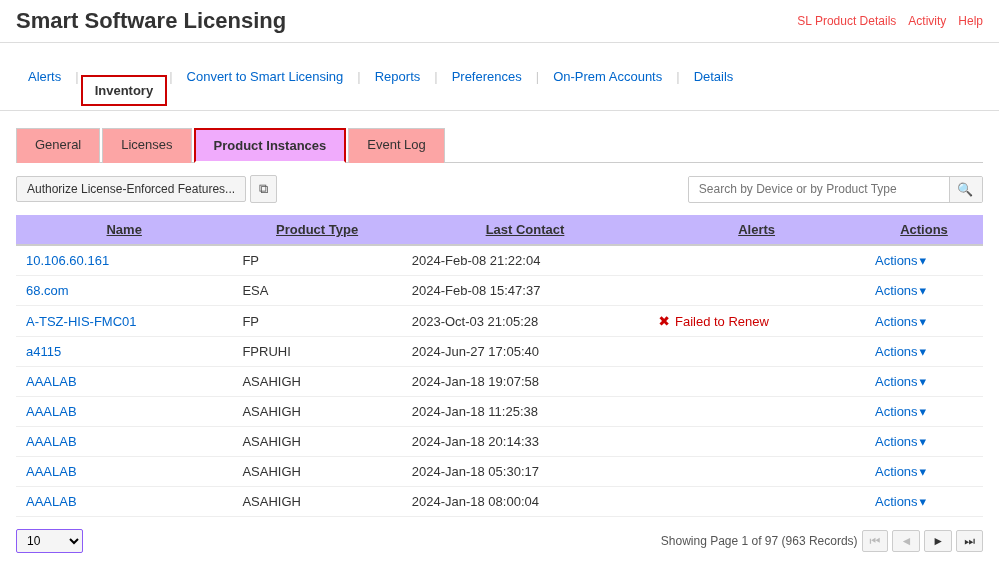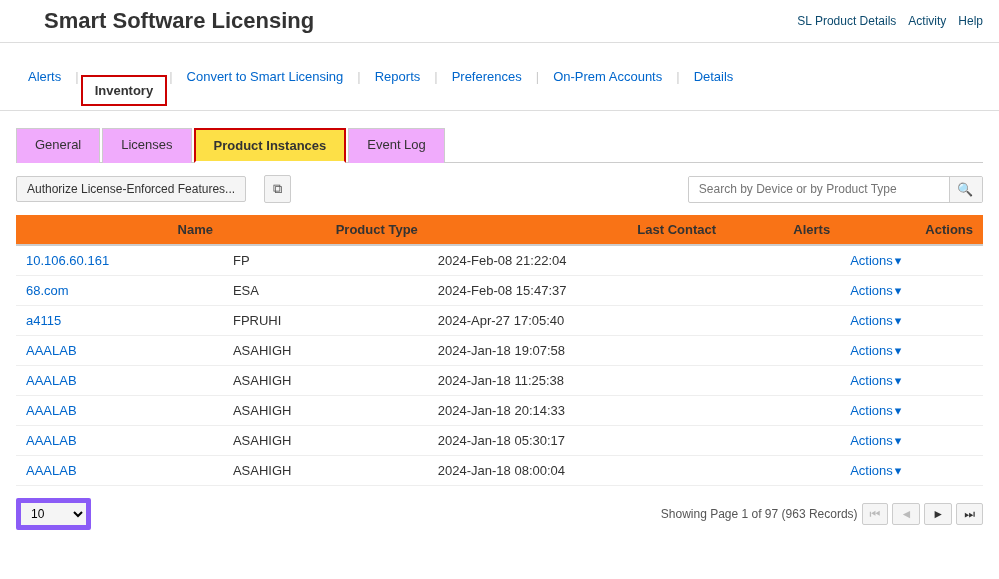--- a/index.html
+++ b/index.html
@@ -10,29 +10,28 @@
       display: flex;
       justify-content: space-between;
       align-items: center;
       padding: 8px 16px;
       border-bottom: 1px solid #ddd;
     }
     .app-title {
       font-size: 22px;
       font-weight: bold;
       color: #333;
-      margin-left: 28px;
     }
     .header-links {
       display: flex;
       gap: 12px;
       font-size: 12px;
     }
     .header-links a {
-      color: #0c4a6e;
+      color: #ef4444;
       text-decoration: none;
     }
 
     
     .nav-bar {
       display: flex;
       align-items: center;
       padding: 4px 16px;
       border-bottom: 1px solid #ddd;
       gap: 0;
@@ -67,44 +66,44 @@
       border-bottom: 1px solid #ccc;
       margin-bottom: 12px;
     }
     .tab {
       padding: 8px 18px;
       cursor: pointer;
       font-size: 13px;
       color: #333;
       border: 1px solid #ccc;
       border-bottom: none;
-      background: #f0abfc;
+      background: #fca5a5;
       margin-right: 2px;
       position: relative;
       bottom: -1px;
     }
     .tab.active {
-      background: #fde047;
+      background: #f0abfc;
       border: 2px solid #c00;
       border-bottom: 2px solid #fff;
       font-weight: bold;
       color: #333;
     }
 
     
     .toolbar {
       display: flex;
       justify-content: space-between;
       align-items: center;
       margin-bottom: 12px;
     }
     .toolbar-left {
       display: flex;
       align-items: center;
-      gap: 18px;
+      gap: 4px;
     }
     .btn-authorize {
       padding: 5px 10px;
       background: #f5f5f5;
       border: 1px solid #ccc;
       cursor: pointer;
       font-size: 12px;
       color: #333;
       border-radius: 2px;
     }
@@ -145,25 +144,26 @@
     
     table {
       width: 100%;
       border-collapse: collapse;
       font-size: 13px;
     }
     thead tr {
       border-bottom: 2px solid #ccc;
     }
     th {
-      text-align: right;
+      text-align: center;
       padding: 7px 10px;
       font-weight: bold;
       color: #333;
-      background: #f97316;
+      background: #c4b5fd;
+      text-decoration: underline;
     }
     td {
       padding: 7px 10px;
       border-bottom: 1px solid #eee;
       color: #333;
     }
     td a {
       color: #0066cc;
       text-decoration: none;
     }
@@ -190,21 +190,21 @@
 
     
     .table-footer {
       display: flex;
       justify-content: space-between;
       align-items: center;
       margin-top: 12px;
     }
     .page-size-select {
       padding: 3px 18px 3px 6px;
-      border: 5px solid #8b5cf6;
+      border: 1px solid #8b5cf6;
       font-size: 12px;
       background: #f5f5f5;
       cursor: pointer;
       border-radius: 2px;
     }
     .pagination {
       display: flex;
       align-items: center;
       gap: 4px;
       font-size: 12px;
@@ -296,23 +296,37 @@
         <tr>
           <td><a href="#">68.com</a></td>
           <td>ESA</td>
           <td>2024-Feb-08 15:47:37</td>
           <td></td>
           <td>
             <span class="actions-link" style="color:#0066cc">Actions <span>▾</span></span>
           </td>
         </tr>
         <tr>
+          <td><a href="#">A-TSZ-HIS-FMC01</a></td>
+          <td>FP</td>
+          <td>2023-Oct-03 21:05:28</td>
+          <td>
+            <span class="alert-cell">
+              <span class="alert-icon">✖</span>
+              <span class="alert-text">Failed to Renew</span>
+            </span>
+          </td>
+          <td>
+            <span class="actions-link" style="color:#0066cc">Actions <span>▾</span></span>
+          </td>
+        </tr>
+        <tr>
           <td><a href="#">a4115</a></td>
           <td>FPRUHI</td>
-          <td>2024-Apr-27 17:05:40</td>
+          <td>2024-Jun-27 17:05:40</td>
           <td></td>
           <td>
             <span class="actions-link" style="color:#0066cc">Actions <span>▾</span></span>
           </td>
         </tr>
         <tr>
           <td><a href="#">AAALAB</a></td>
           <td>ASAHIGH</td>
           <td>2024-Jan-18 19:07:58</td>
           <td></td>

